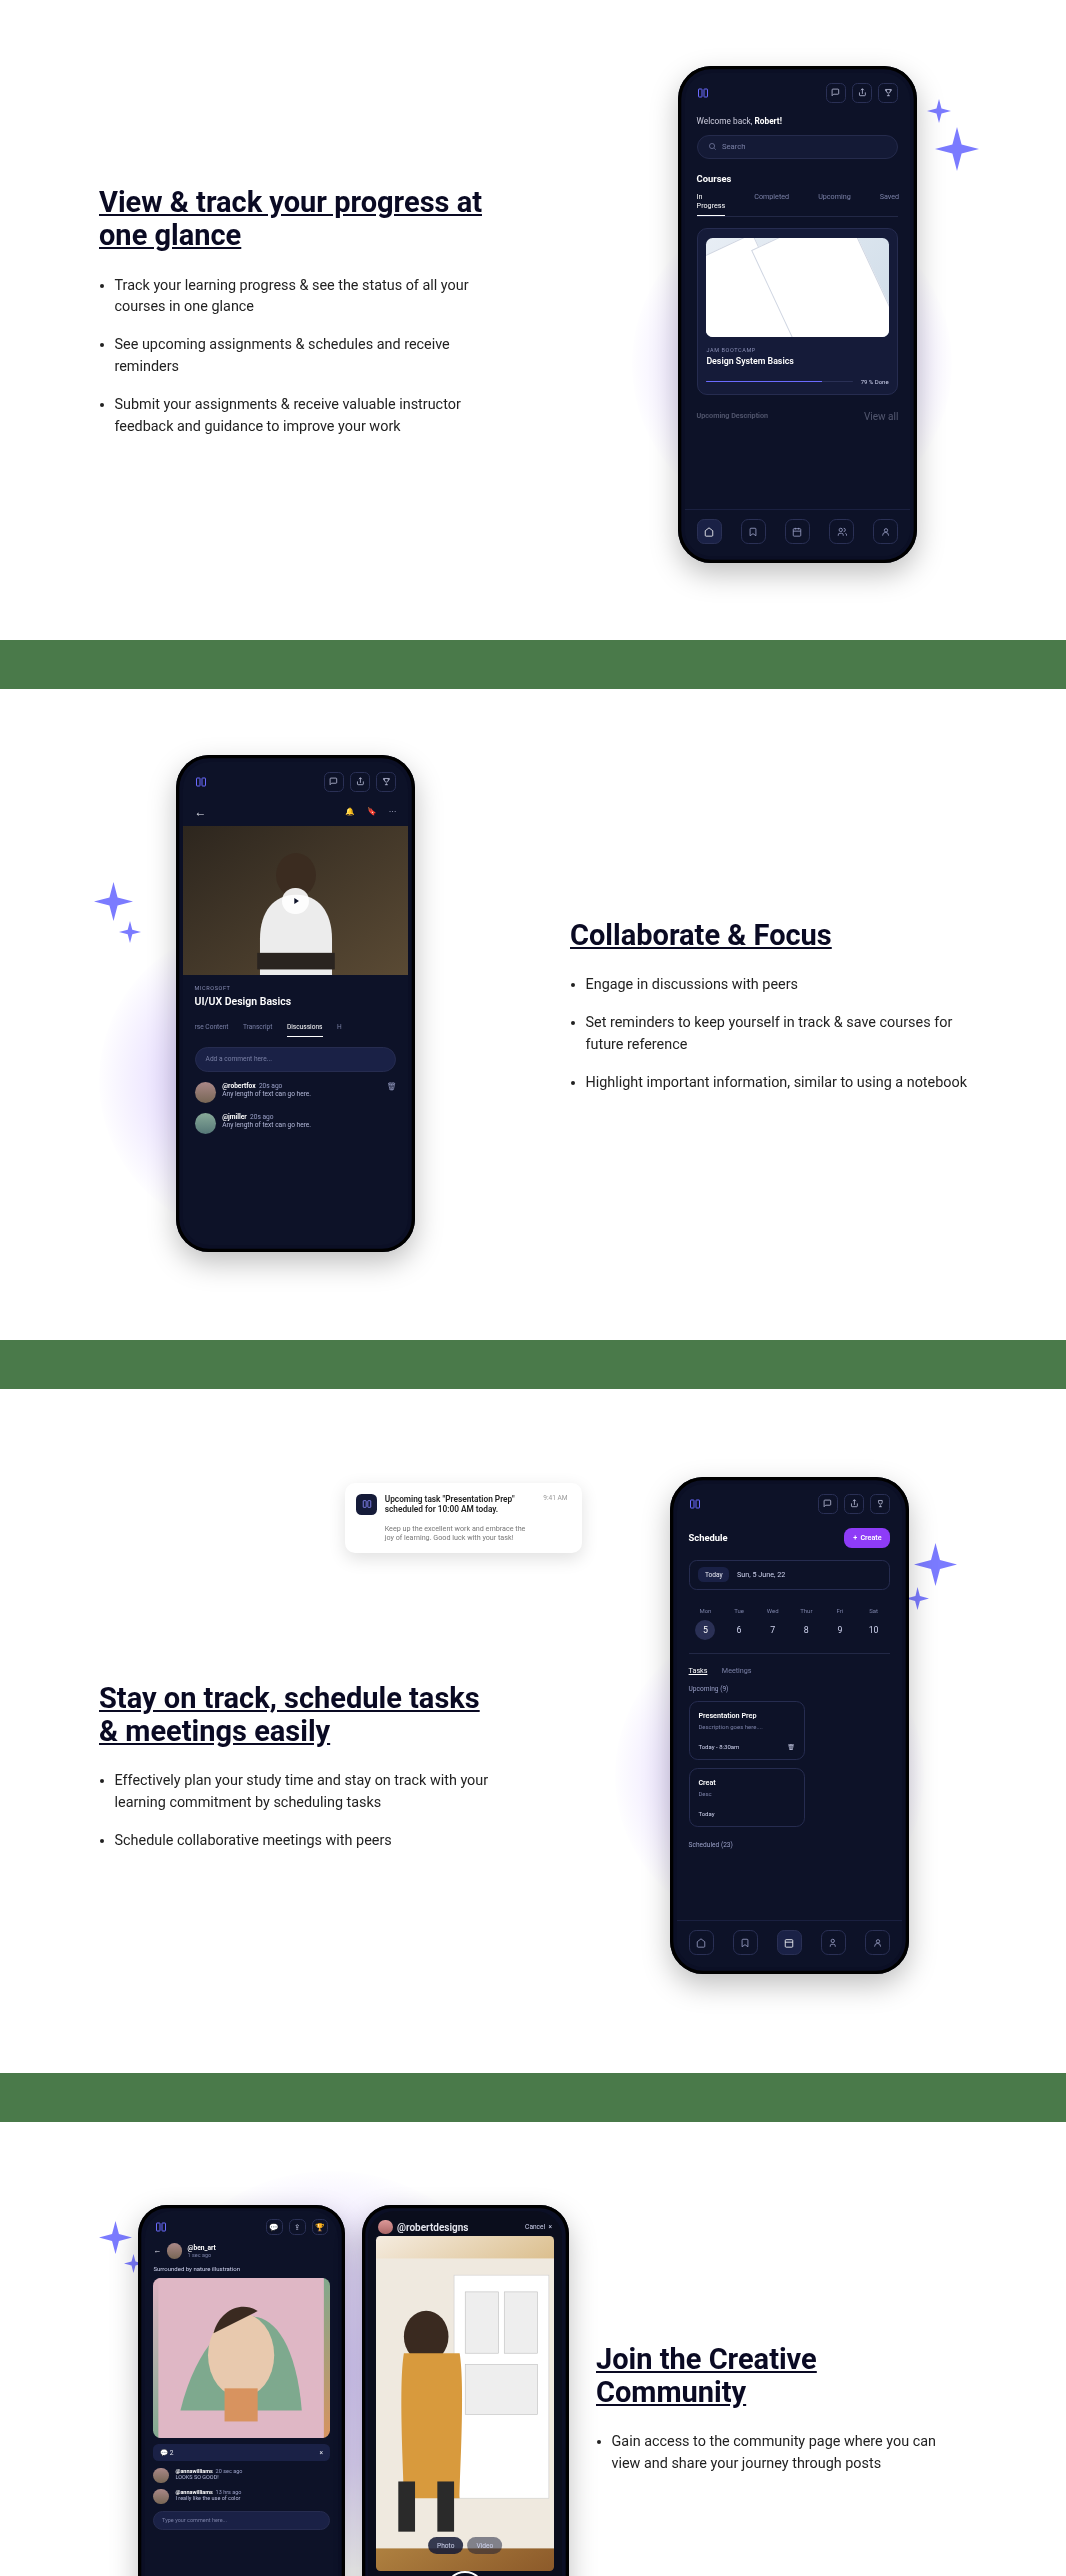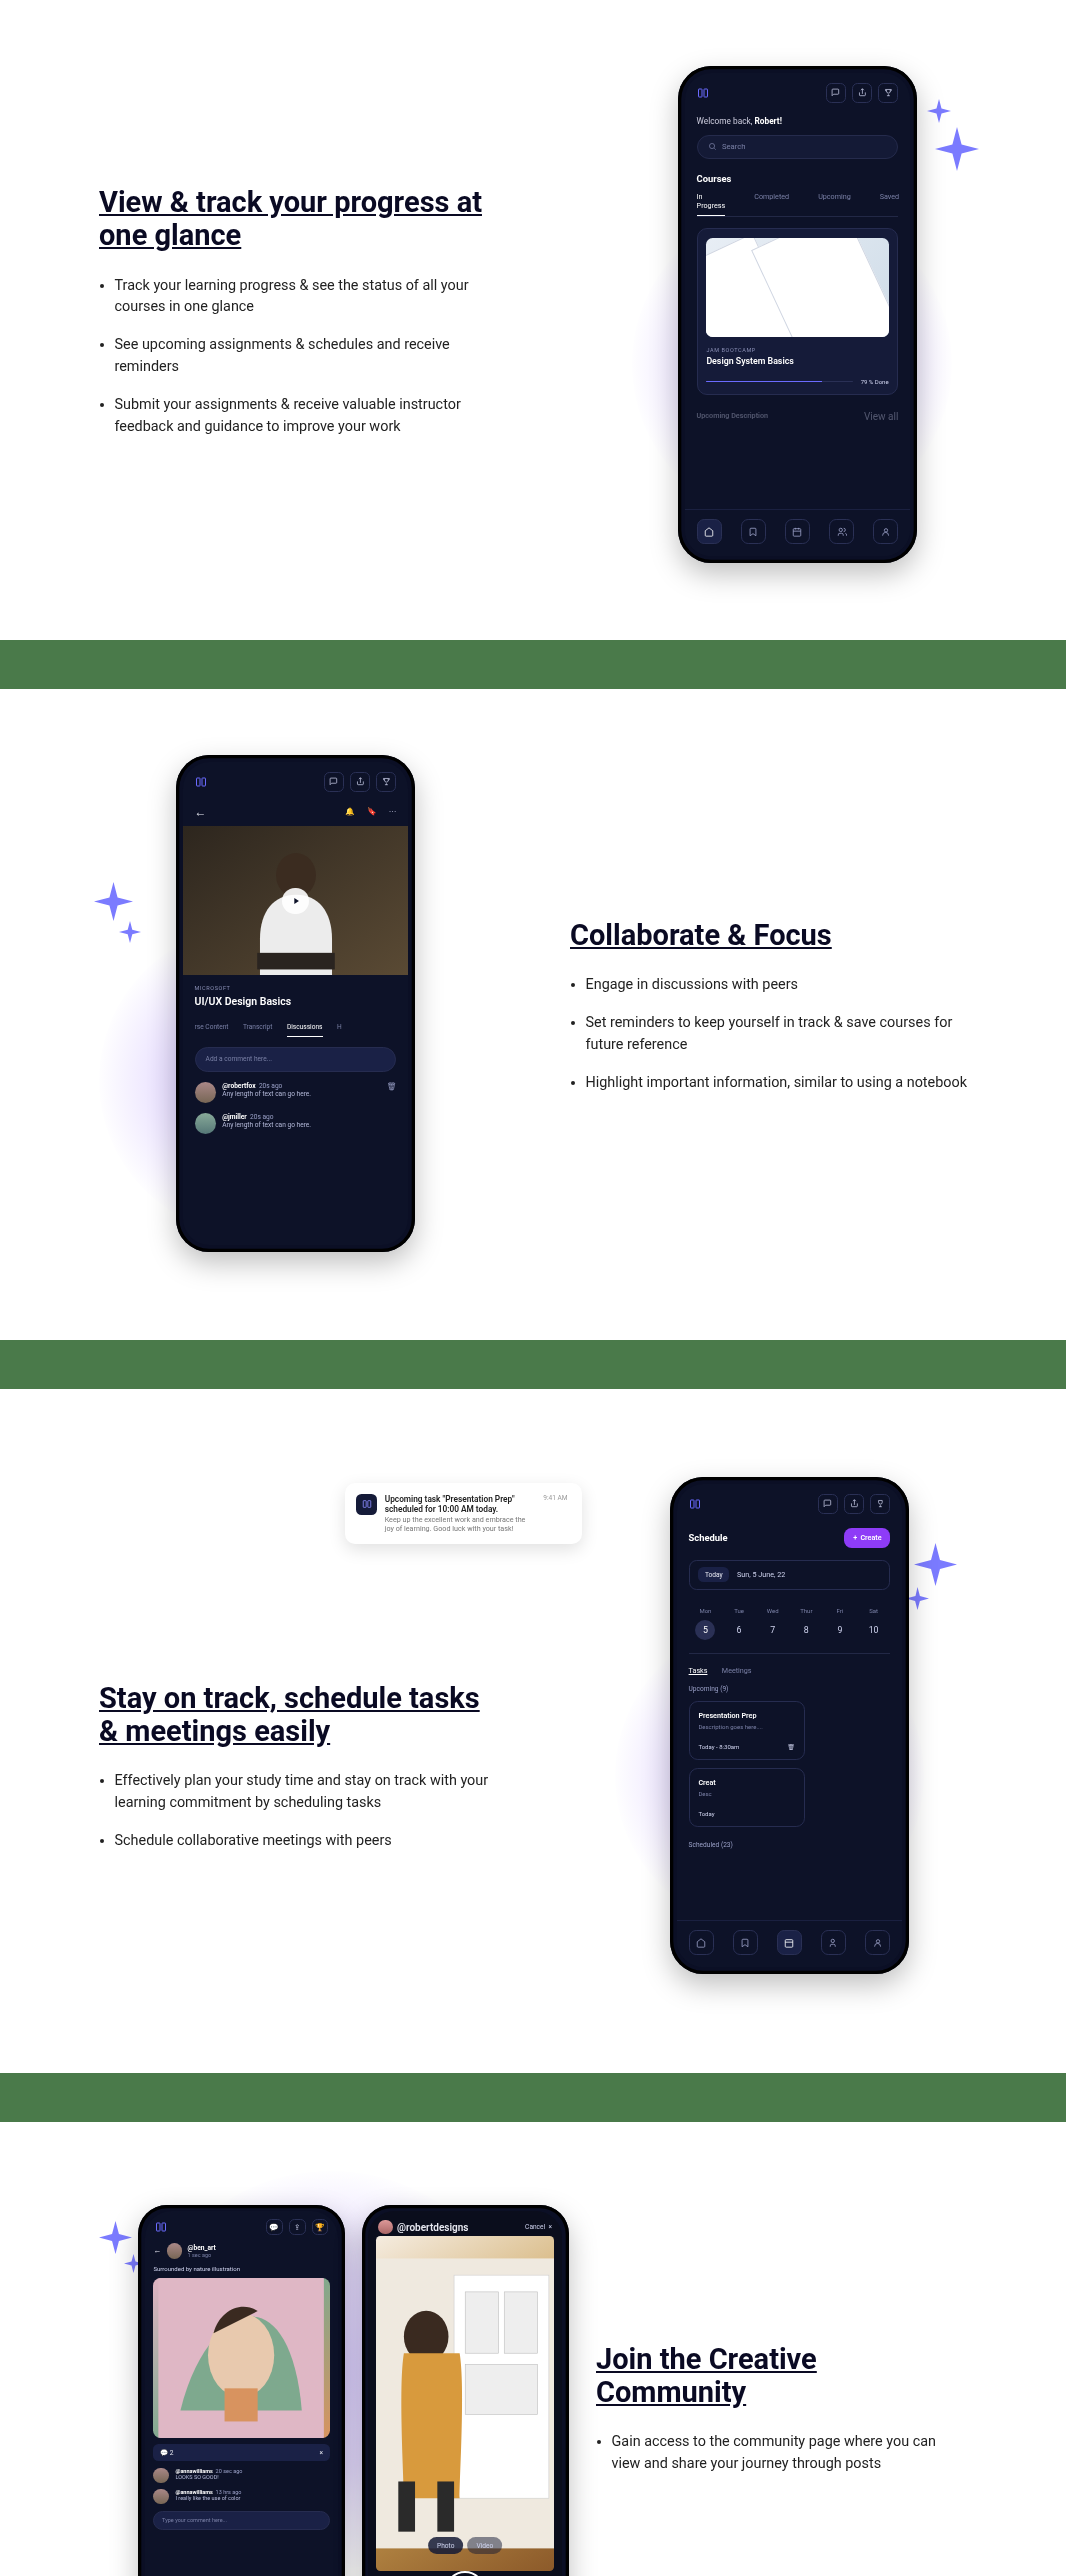--- a/index.html
+++ b/index.html
@@ -60,21 +60,21 @@
 .avatar { width:21px; height:21px; border-radius:50%; background:linear-gradient(#a88,#765); flex-shrink:0; }
 .cmeta { font-size:6.6px; color:#9aa0c7; }
 .cmeta b { color:#fff; }
 .ctext { font-size:6.6px; color:#b5bada; }
 .commentbox { background:#1a2146; border:0.6px solid #262c50; border-radius:13.3px; padding:7.7px 10px; color:#7a80a6; font-size:6.6px; margin-top:10px; }
 
 
 .notif { width:237px; background:#fff; border-radius:10px; padding:11px 14.4px 11px 11px; box-shadow:0 5.5px 16.6px rgba(0,0,0,.12); display:flex; gap:7.7px; position:absolute; z-index:2; }
 .notif-icon { width:21px; height:21px; border-radius:5.5px; background:#151b39; flex-shrink:0; display:flex; align-items:center; justify-content:center; color:#8b8bff; }
 .notif-t { font-size:8.3px; font-weight:600; color:#222; }
-.notif-s { font-size:7.2px; color:#777; margin-top:1px; }
+.notif-s { font-size:7.2px; color:#777; margin-top:10px; }
 .notif-time { font-size:6.6px; color:#999; margin-left:auto; flex-shrink:0; }
 
 
 .createbtn { display:inline-flex; align-items:center; gap:3.3px; background:#8e3cf7; color:#fff; font-size:7.2px; font-weight:600; padding:5.5px 8.8px; border-radius:7.7px; }
 .schedulehead { display:flex; justify-content:space-between; align-items:center; margin:8.8px 0 12px; }
 .datebox { display:flex; align-items:center; gap:7.7px; border:0.6px solid #262c50; border-radius:7.7px; padding:6.6px 8.8px; }
 .todaypill { background:#1a2146; padding:3.3px 6.6px; border-radius:5.5px; font-size:6.6px; }
 .week { display:flex; justify-content:space-between; margin-top:17.7px; text-align:center; }
 .day { flex:1; }
 .dname { font-size:6px; color:#7a80a6; }

